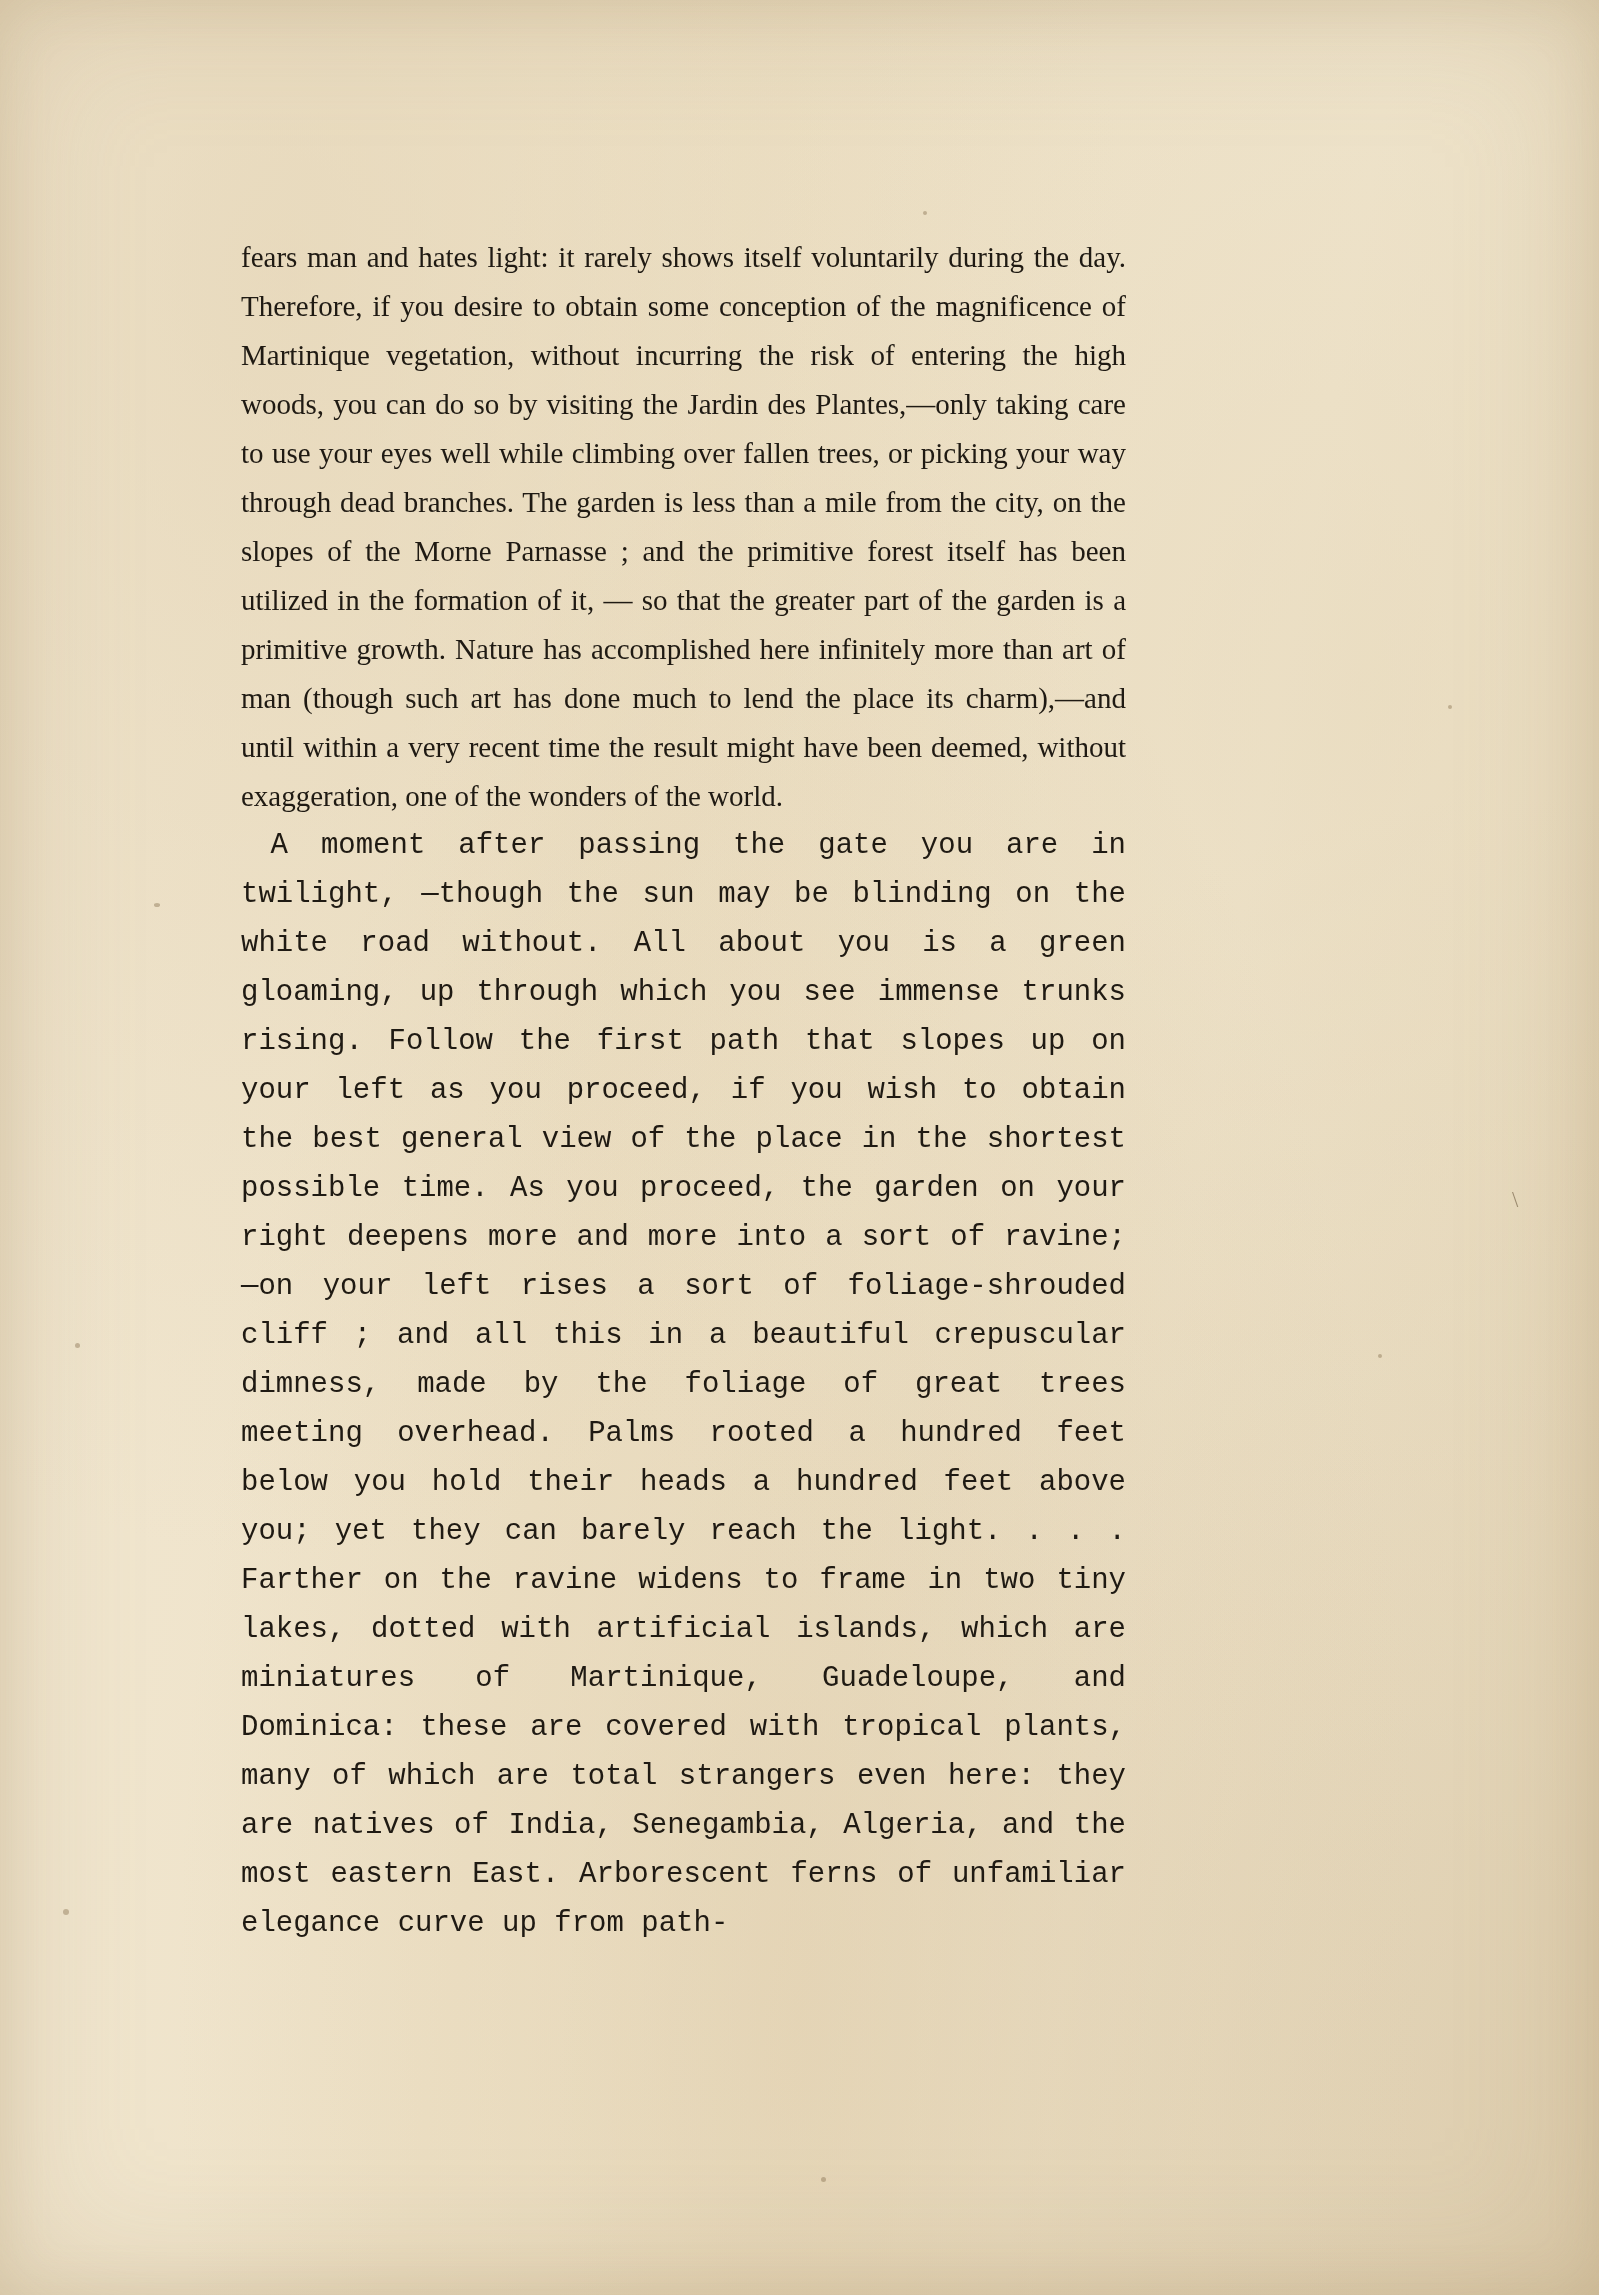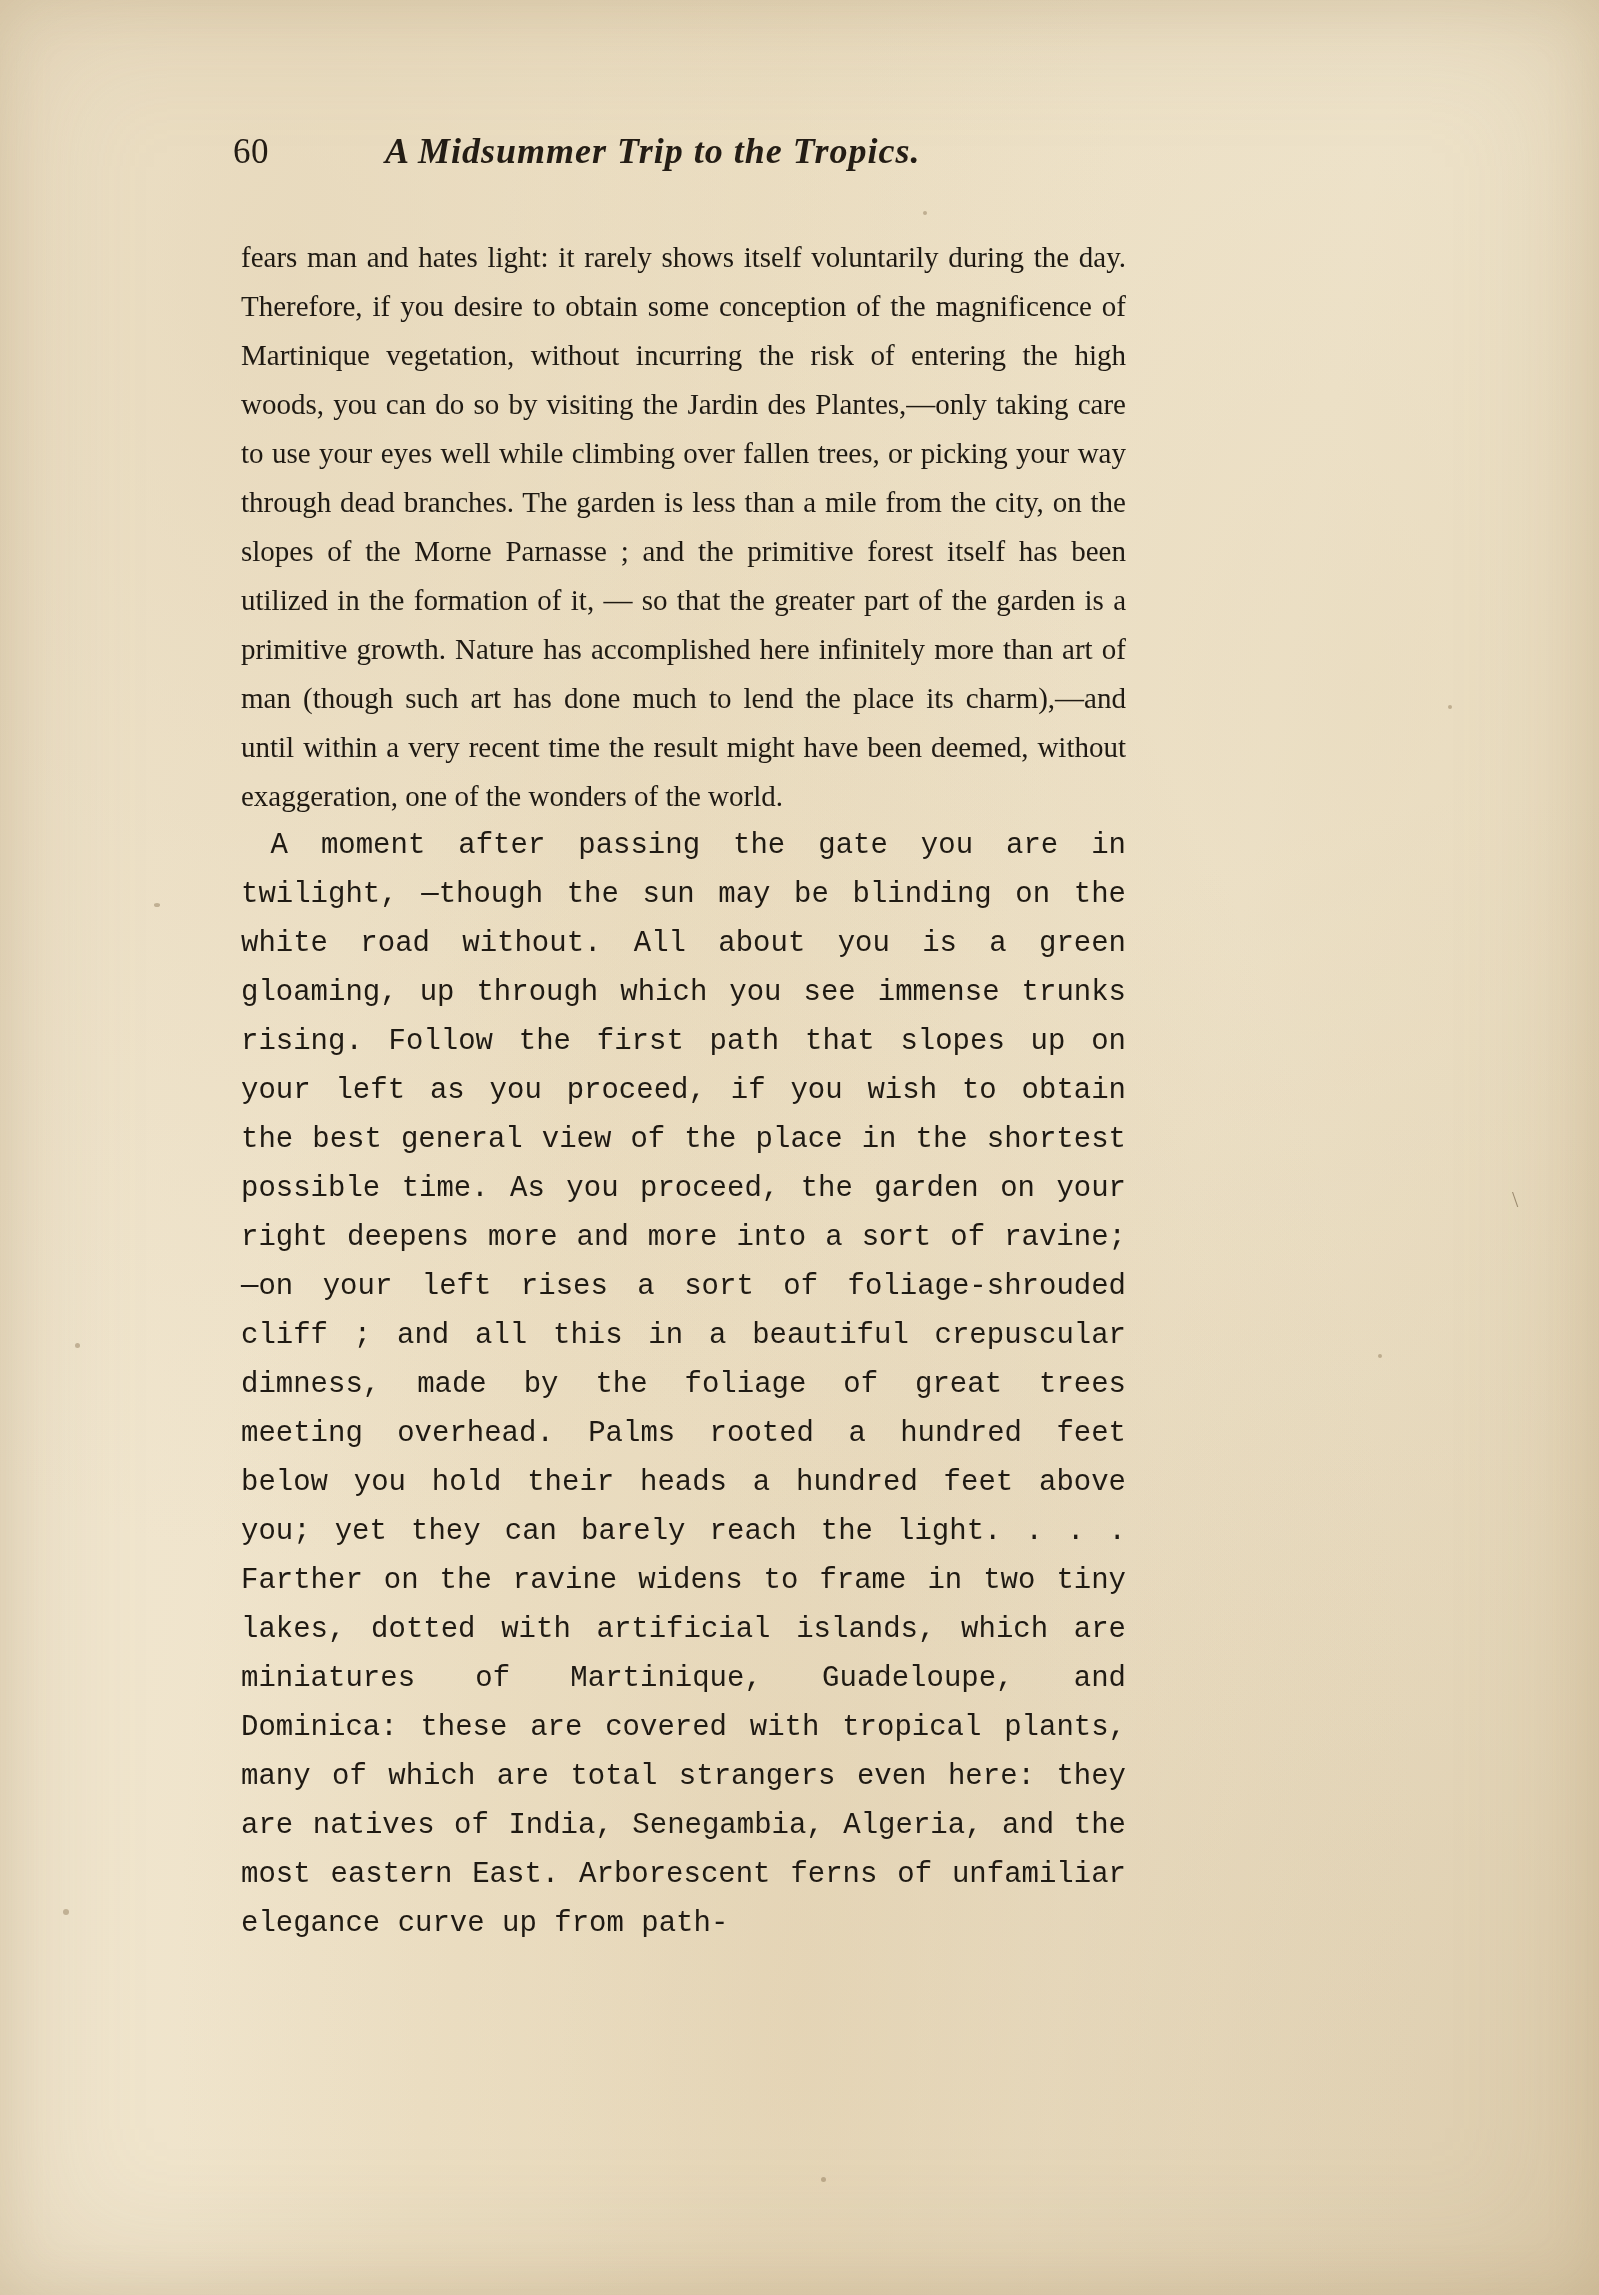--- a/index.html
+++ b/index.html
@@ -90,24 +90,20 @@
     color: rgba(90,72,46,0.55);
     font-size: 22.6px;
     pointer-events: none;
   }
 </style>
 </head>
 <body>
 
 <div class="page">
 
-  <div class="header">
-    <div class="folio">60</div>
-    <div class="running-title">A Midsummer Trip to the Tropics.</div>
-  </div>
 
   <div class="body-text">
     <p>fears man and hates light: it rarely shows itself voluntarily during the day.  Therefore, if you desire to obtain some conception of the magnificence of Martinique vegetation, without incurring the risk of entering the high woods, you can do so by visiting the Jardin des Plantes,—only taking care to use your eyes well while climbing over fallen trees, or picking your way through dead branches.  The garden is less than a mile from the city, on the slopes of the Morne Parnasse ; and the primitive forest itself has been utilized in the formation of it, — so that the greater part of the garden is a primitive growth.  Nature has accomplished here infinitely more than art of man (though such art has done much to lend the place its charm),—and until within a very recent time the result might have been deemed, without exaggeration, one of the wonders of the world.</p>
     <p class="indent">A moment after passing the gate you are in twilight, —though the sun may be blinding on the white road without.  All about you is a green gloaming, up through which you see immense trunks rising.  Follow the first path that slopes up on your left as you proceed, if you wish to obtain the best general view of the place in the shortest possible time.  As you proceed, the garden on your right deepens more and more into a sort of ravine; —on your left rises a sort of foliage-shrouded cliff ; and all this in a beautiful crepuscular dimness, made by the foliage of great trees meeting overhead.  Palms rooted a hundred feet below you hold their heads a hundred feet above you; yet they can barely reach the light. . . . Farther on the ravine widens to frame in two tiny lakes, dotted with artificial islands, which are miniatures of Martinique, Guadeloupe, and Dominica: these are covered with tropical plants, many of which are total strangers even here: they are natives of India, Senegambia, Algeria, and the most eastern East.  Arborescent ferns of unfamiliar elegance curve up from path-</p>
   </div>
 
   <div class="speck" style="left:1448px; top:705px; width:4.3px; height:4.3px;"></div>
   <div class="speck" style="left:154px; top:903px; width:6px; height:3.5px;"></div>
   <div class="speck" style="left:75px; top:1343px; width:5.2px; height:5.2px;"></div>
   <div class="speck" style="left:1378px; top:1354px; width:4.3px; height:4.3px;"></div>

